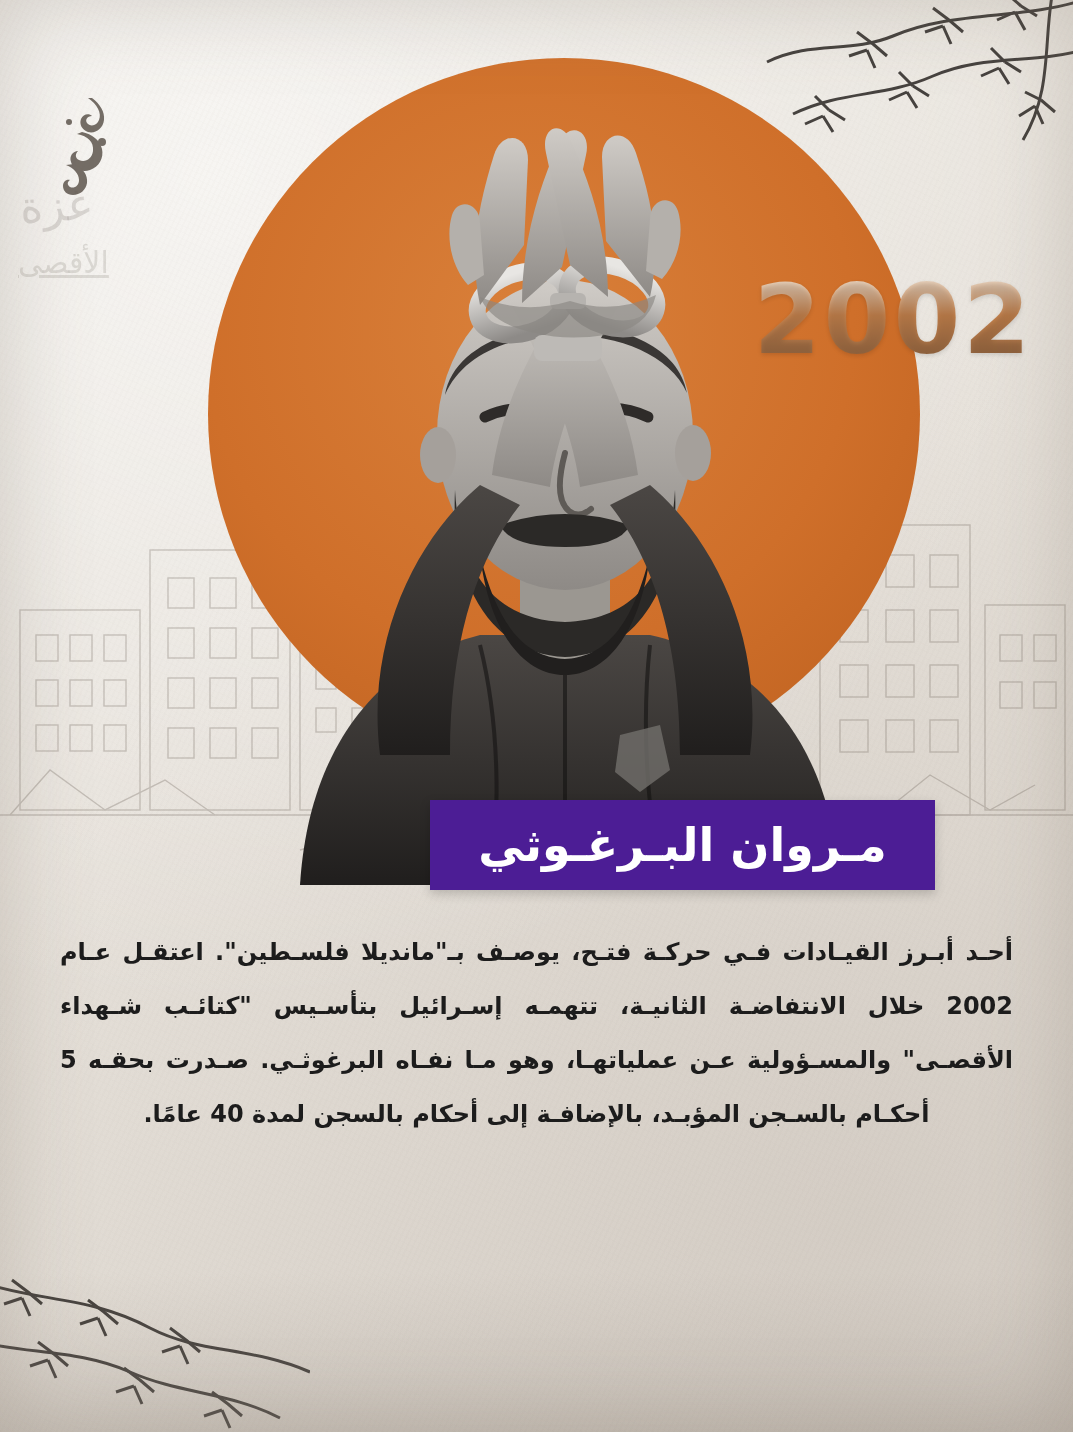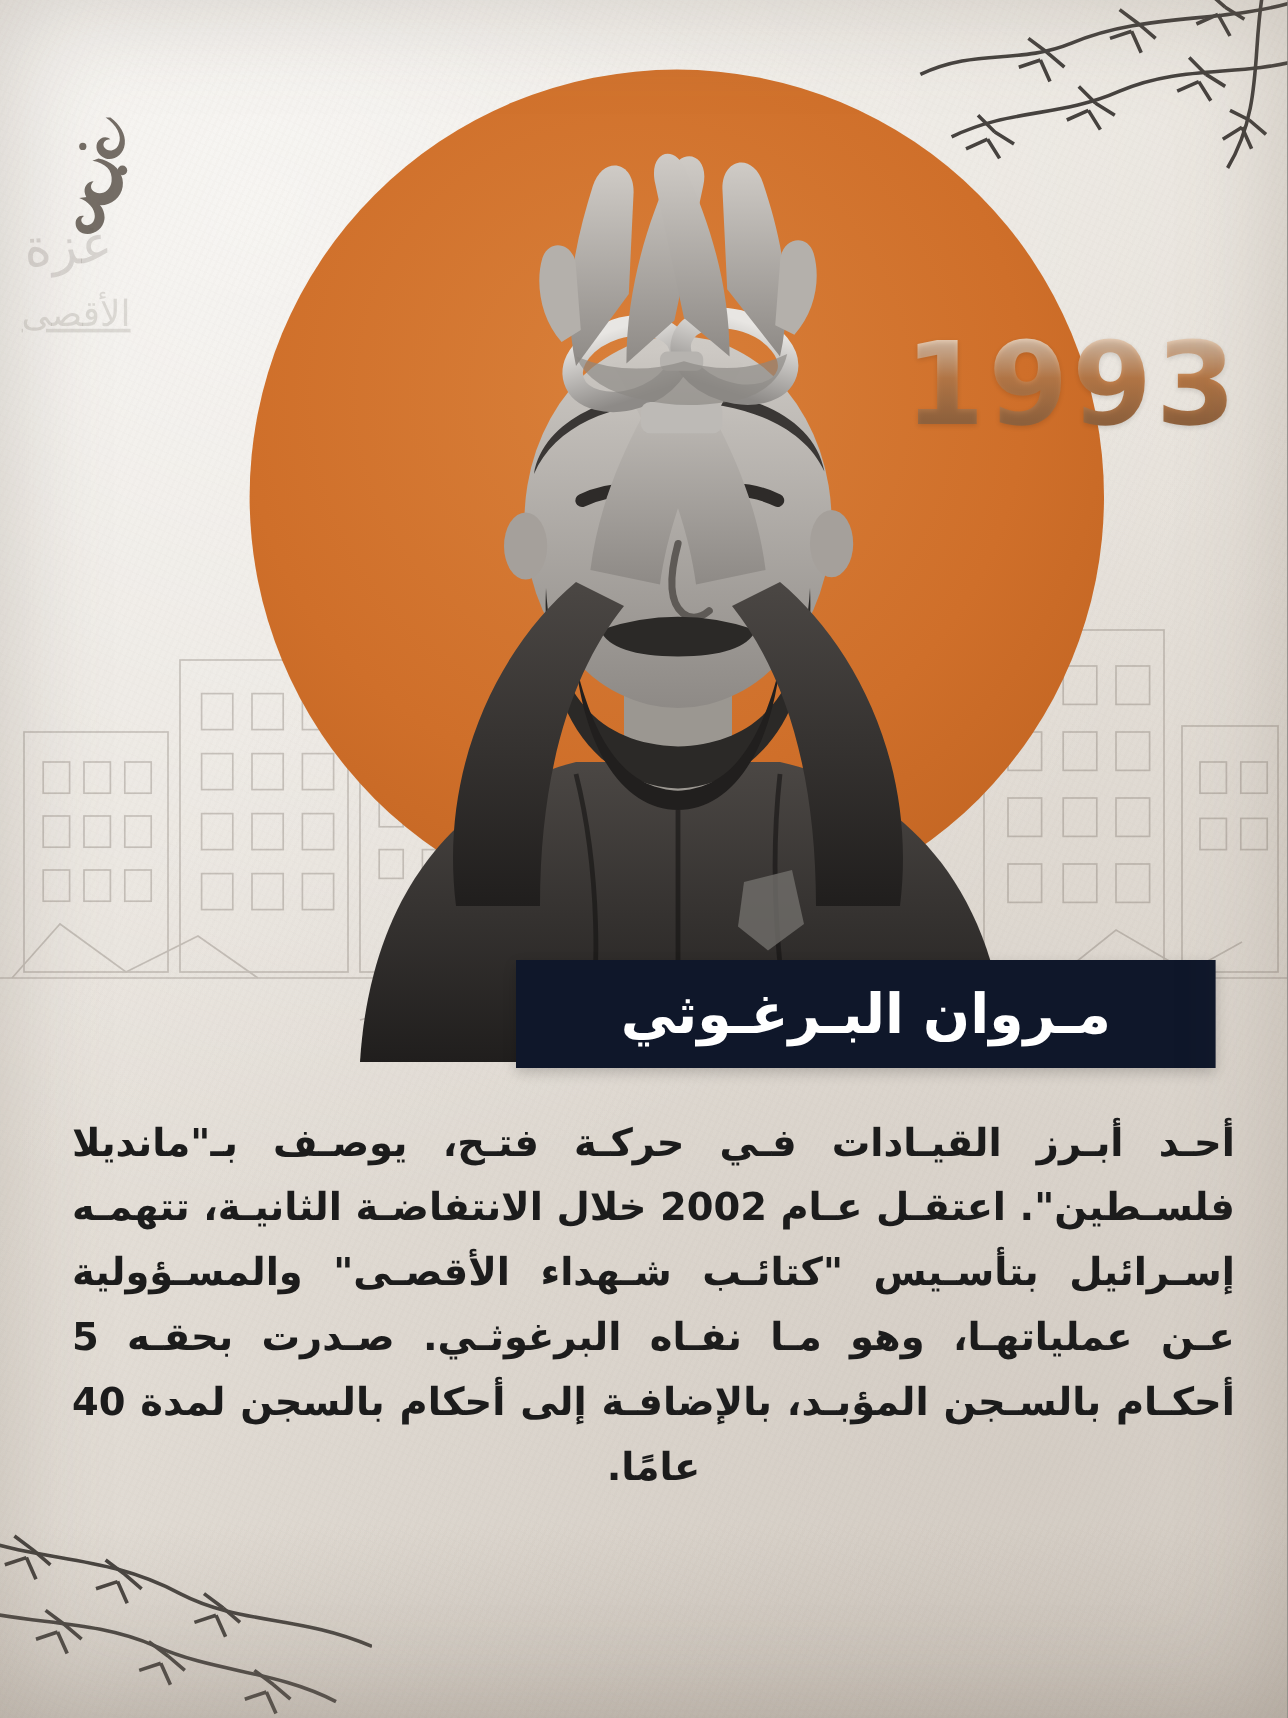--- a/index.html
+++ b/index.html
@@ -131,47 +131,47 @@
     color: transparent;
     text-shadow: 0 2px 4px rgba(0,0,0,.12);
     direction: ltr;
   }
 
   
   .name-banner {
     position: absolute;
     left: 430px;
     top: 800px;
-    width: 583px;
+    width: 505px;
     height: 90px;
-    background: #0f172a;
+    background: #4c1d95;
     display: flex;
     align-items: center;
     justify-content: center;
     box-shadow: 0 4px 10px rgba(0,0,0,.18);
   }
   .name-banner .name {
     color: #ffffff;
     font-size: 46px;
     font-weight: 700;
     letter-spacing: 1px;
     font-family: "DejaVu Sans", sans-serif;
     white-space: nowrap;
   }
 
   
   .body-text {
     position: absolute;
     left: 60px;
-    right: 44px;
+    right: 60px;
     top: 925px;
     text-align: justify;
     text-align-last: center;
     color: #1c1c1c;
-    font-size: 32px;
+    font-size: 24px;
     line-height: 54px;
     font-weight: 700;
     font-family: "DejaVu Sans", sans-serif;
     direction: rtl;
   }
 
   
   .bottom-fade {
     position: absolute;
     left: 0; right: 0; bottom: 0;
@@ -332,21 +332,21 @@
       <path d="M318 250 C300 230 296 200 302 180 C308 162 330 168 330 188 L334 240 Z" fill="#b4b0ab"></path>
 
       <path d="M500 262 C512 210 500 160 486 118 C478 92 452 96 452 122 L456 206 Z" fill="url(#gskin)"></path>
       <path d="M458 262 C458 200 440 148 422 108 C412 83 390 92 396 118 L420 230 Z" fill="url(#gskin)"></path>
       <path d="M512 244 C530 224 534 196 528 176 C522 158 500 164 500 184 L496 236 Z" fill="#b4b0ab"></path>
 
       <path d="M330 262 q44 18 90 4 q44 14 86 -6 q-8 34 -50 40 q-40 6 -70 -2 q-44 -8 -56 -36 Z" fill="#8b8782" opacity=".65"></path>
     </svg>
   </div>
 
-  <div class="year">1993</div>
+  <div class="year">2002</div>
 
   <div class="logo">
     <svg viewBox="0 0 72 110">
       <g fill="#5e564e">
         <path d="M40 6 c8 6 13 14 12 22 c-1 9 -9 14 -16 12 c-6 -2 -9 -8 -7 -13 c2 -5 8 -6 11 -3 c-5 0 -7 4 -5 7 c3 4 10 3 12 -3 c3 -7 -2 -16 -11 -22 Z"></path>
         <path d="M30 40 c10 2 18 8 20 17 c2 9 -3 18 -12 21 c-8 3 -17 -1 -19 -8 c-2 -6 2 -11 7 -11 c-3 3 -3 7 1 9 c6 3 13 -1 14 -9 c1 -9 -5 -15 -16 -17 Z"></path>
         <path d="M22 72 c9 4 14 11 13 19 c-1 7 -7 12 -14 12 c-6 0 -10 -4 -10 -9 c0 -4 3 -7 7 -6 c-3 2 -3 5 0 7 c4 2 9 -1 9 -7 c0 -6 -5 -12 -13 -15 Z"></path>
         <circle cx="50" cy="50" r="4"></circle>
         <circle cx="17" cy="30" r="3"></circle>
       </g>

